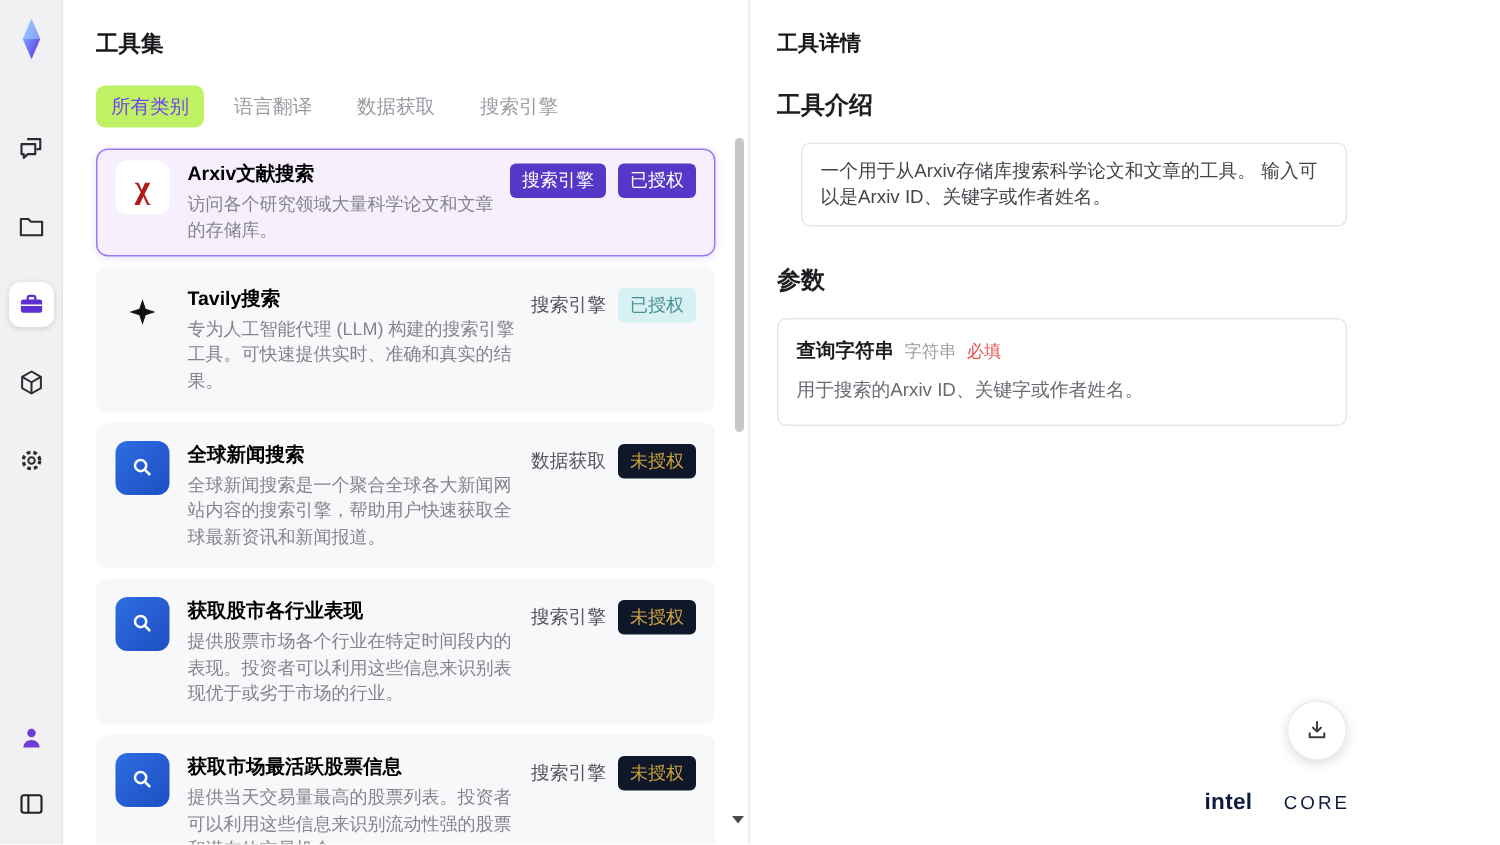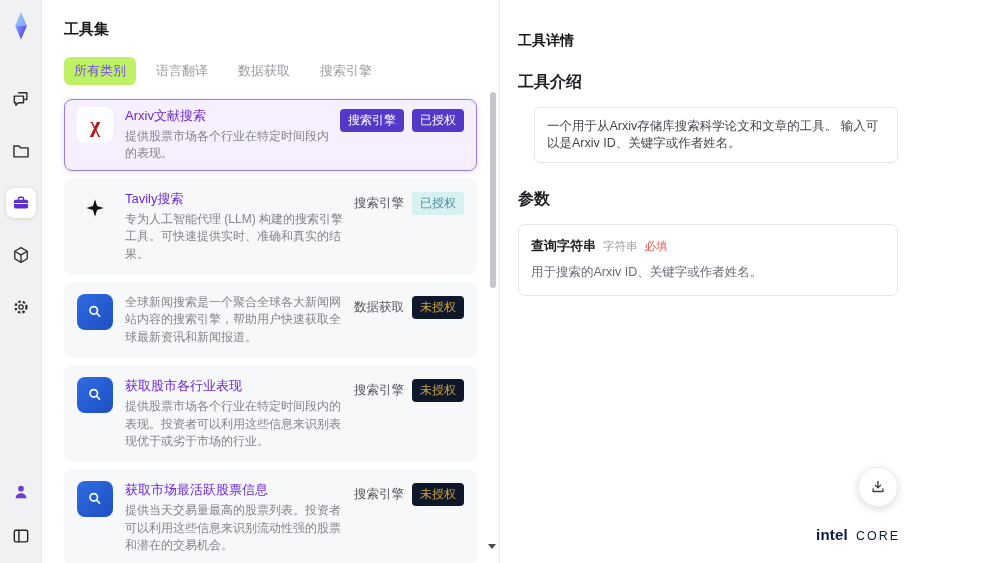--- a/index.html
+++ b/index.html
@@ -34,57 +34,57 @@
   .tool-card.selected { background:#f6effe; border:1px solid #9b7bf0;
                         box-shadow:0 1px 6px rgba(120,80,230,.18); padding:7px 12px; }
   .tool-icon { width:36px; height:36px; border-radius:8px; flex-shrink:0; display:flex;
                align-items:center; justify-content:center; background:#fff; }
   .tool-icon.arxiv { font-family:"Liberation Serif", serif; font-size:22px; font-weight:bold;
                      color:#b31b1b; }
   .tool-icon.blue { background:linear-gradient(135deg,#2f6ce2,#1d4fc2); }
   .tool-icon.plain { background:transparent; }
   .tool-main { flex:1; min-width:0; display:flex; gap:8px; }
   .tool-text { flex:1; min-width:0; }
-  .tool-name { font-size:13px; font-weight:normal; color:#6d28d9; margin-bottom:3px; }
+  .tool-name { font-size:13px; font-weight:bold; color:#000000; margin-bottom:3px; }
   .tool-desc { font-size:12px; color:#84848c; line-height:1.45; max-width:242px; }
   .badges { display:flex; gap:8px; align-items:flex-start; margin-top:2px; flex-shrink:0; }
   .badge { font-size:12px; border-radius:4px; padding:3px 8px; white-space:nowrap; }
   .badge.solid { background:#5438c8; color:#fff; }
   .cat-text { font-size:12.5px; color:#55555c; padding:3px 0; white-space:nowrap; }
   .badge.auth-ok { background:#d7f1f2; color:#4a8f98; }
   .badge.auth-no { background:#0f172a; color:#c9a23c; }
 
   
   .vscroll { position:absolute; right:3px; top:86px; width:6px; height:470px; }
   .vscroll .thumb { position:absolute; top:6px; left:0; width:6px; height:196px;
                     background:#c6c6cb; border-radius:3px; cursor:pointer; }
   .scroll-arrow { position:absolute; right:3px; bottom:14px; width:0; height:0;
                   border-left:4px solid transparent; border-right:4px solid transparent;
                   border-top:5px solid #4a4a50; cursor:pointer; }
 
   
   .detail-panel { flex:1; padding:16px 18px 0 18px; position:relative; }
-  .detail-title { font-size:14px; font-weight:bold; color:#17171c; margin:16px 0 22px 0; }
+  .detail-title { font-size:14px; font-weight:bold; color:#17171c; margin:4px 0 22px 0; }
   .section-h { font-size:16px; font-weight:bold; color:#1d1d22; margin-bottom:14px; }
   .intro-box { border:1px solid #e7e7eb; border-radius:6px; padding:10px 12px;
                font-size:12.5px; color:#45454c; margin-bottom:26px; background:#fff;margin-left:16px; }
   .param-box { border:1px solid #e7e7eb; border-radius:6px; padding:12px 12px 14px 12px; background:#fff; }
   .param-head { display:flex; align-items:baseline; gap:7px; margin-bottom:9px; }
   .param-name { font-size:13px; font-weight:bold; color:#1d1d22; }
   .param-type { font-size:11.5px; color:#9a9aa2; }
   .param-required { font-size:11.5px; color:#e25555; }
   .param-desc { font-size:12.5px; color:#6a6a72; }
 
   
   .fab { position:absolute; right:18px; bottom:56px; width:40px; height:40px; border-radius:50%;
          background:#fff; border:1px solid #ececef; box-shadow:0 2px 8px rgba(0,0,0,.14);
          display:flex; align-items:center; justify-content:center; cursor:pointer; }
   .fab svg { width:18px; height:18px; }
   .brand { position:absolute; right:16px; bottom:20px; color:#0d1b3f;
-           display:flex; align-items:baseline; gap:8px; }
+           display:flex; align-items:baseline; gap:21px; }
   .brand .p1 { font-size:15px; font-weight:bold; letter-spacing:.2px; }
   .brand .p2 { font-size:12.5px; letter-spacing:2px; text-transform:uppercase; }
 </style>
 </head>
 <body>
 
 <div class="app">
 
   <aside class="rail">
     <div class="logo">
@@ -159,21 +159,21 @@
       <button class="tab">搜索引擎</button>
     </div>
 
     <div class="tool-list">
 
       <div class="tool-card selected">
         <div class="tool-icon arxiv">χ</div>
         <div class="tool-main">
           <div class="tool-text">
             <div class="tool-name">Arxiv文献搜索</div>
-            <div class="tool-desc">提供股票市场各个行业在特定时间段内的表现。</div>
+            <div class="tool-desc">访问各个研究领域大量科学论文和文章的存储库。</div>
           </div>
           <div class="badges">
             <span class="badge solid">搜索引擎</span>
             <span class="badge solid">已授权</span>
           </div>
         </div>
       </div>
 
       <div class="tool-card">
         <div class="tool-icon plain">
@@ -195,20 +195,21 @@
 
       <div class="tool-card">
         <div class="tool-icon blue">
           <svg viewBox="0 0 24 24" width="20" height="20" fill="none" stroke="#fff" stroke-width="2" stroke-linecap="round">
             <circle cx="10.5" cy="10" r="4.5"></circle>
               <line x1="14" y1="13.5" x2="17.5" y2="17"></line>
           </svg>
         </div>
         <div class="tool-main">
           <div class="tool-text">
+            <div class="tool-name">全球新闻搜索</div>
             <div class="tool-desc">全球新闻搜索是一个聚合全球各大新闻网站内容的搜索引擎，帮助用户快速获取全球最新资讯和新闻报道。</div>
           </div>
           <div class="badges">
             <span class="cat-text">数据获取</span>
             <span class="badge auth-no">未授权</span>
           </div>
         </div>
       </div>
 
       <div class="tool-card">

